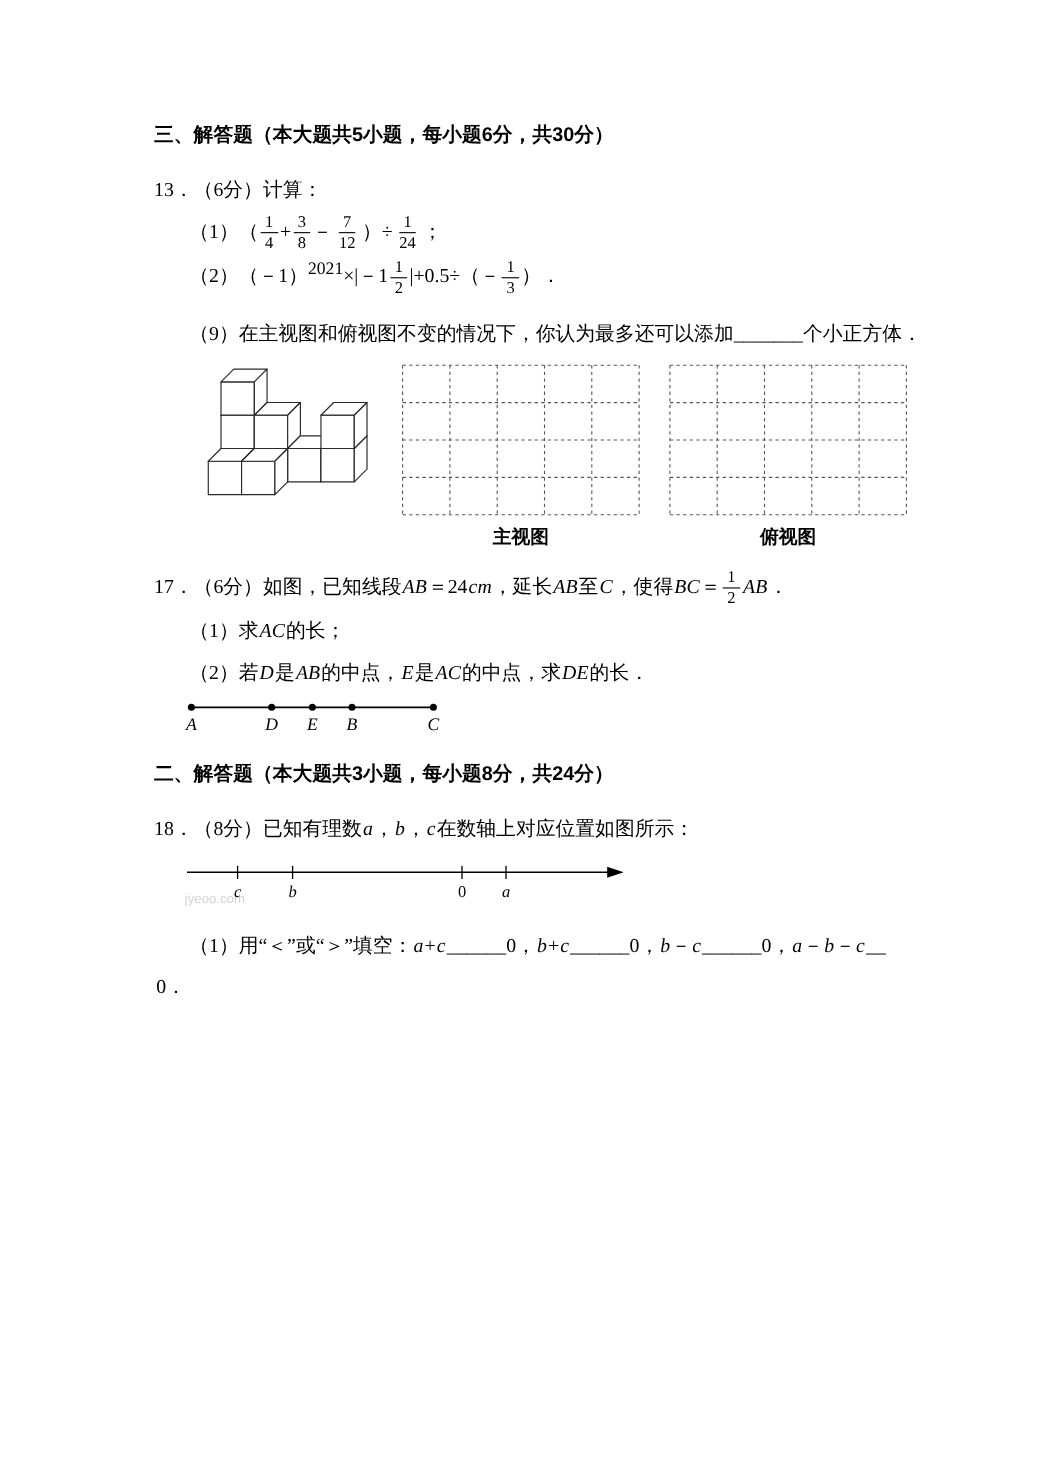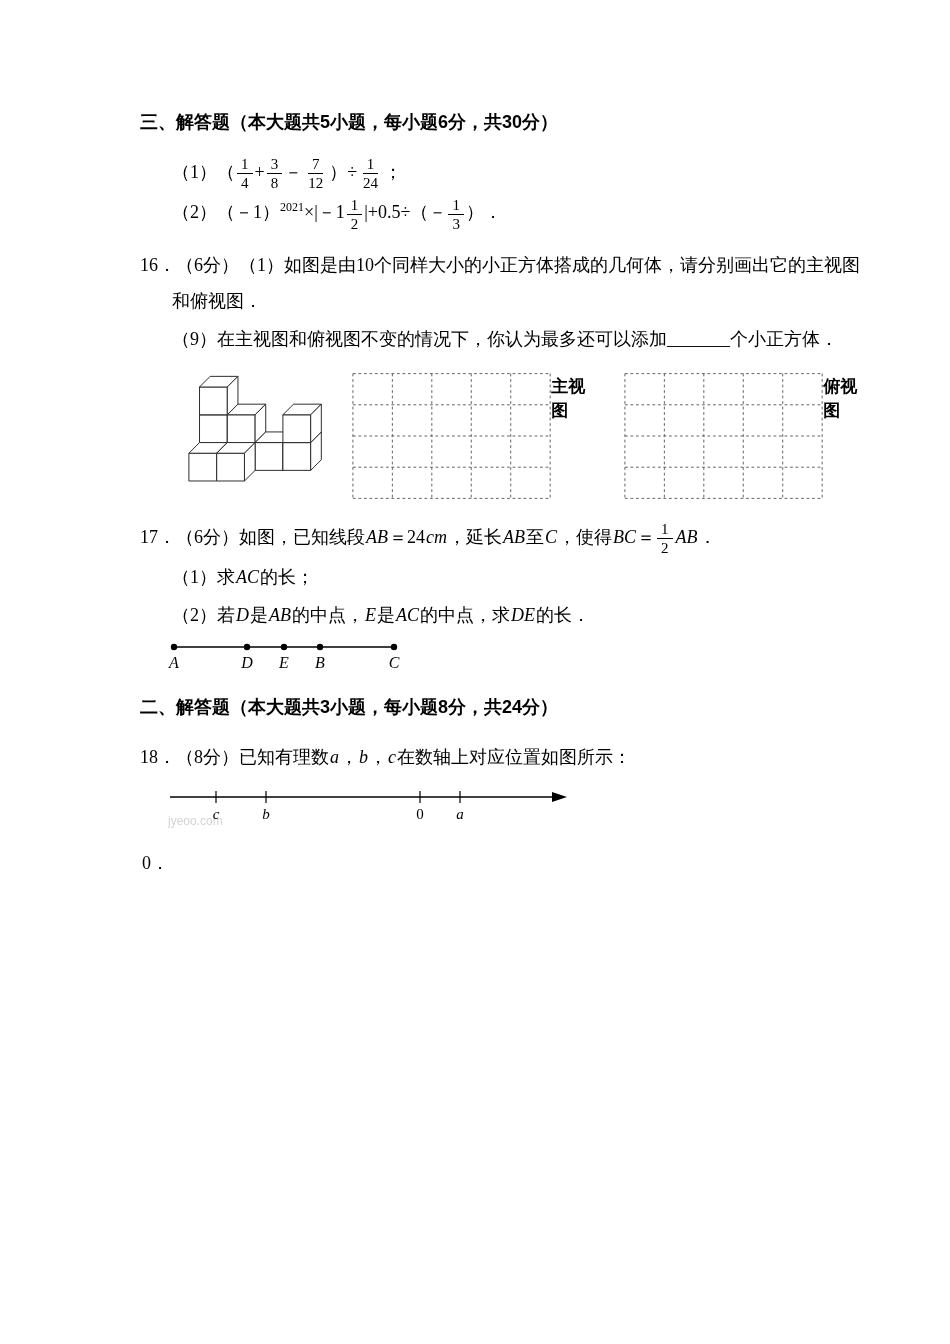--- a/index.html
+++ b/index.html
@@ -20,33 +20,33 @@
     font-family: "Liberation Sans", "DejaVu Sans", sans-serif;
     font-weight: 700; font-size: 18px;
     margin: 0 0 14px 0;
   }
   .section-header.second { margin-top: 12px; }
   .question { margin: 0 0 14px 0; }
   .q-stem { padding-left: 32px; text-indent: -32px; margin-bottom: 2px; }
   .q-part { text-indent: 32px; margin-bottom: 2px; }
   .q-cont { text-indent: 2px; }
   i.var { font-style: italic; padding: 0 1px; }
-  sup { font-size: 12px; line-height: 1; }
+  sup { font-size: 16px; line-height: 1; }
   .frac {
     display: inline-flex; flex-direction: column; align-items: center;
     vertical-align: middle; line-height: 1.2; font-size: 15px;
     margin: 0 2px; text-indent: 0;
   }
   .frac .fnum { padding: 0 4px; border-bottom: 1.3px solid #000; }
   .frac .fden { padding: 0 4px; }
   .figure-row {
     display: flex; align-items: flex-start; gap: 26px;
     margin: 10px 0 10px 44px;
   }
-  .grid-fig { display: flex; flex-direction: row; }
+  .grid-fig { display: flex; flex-direction: column; align-items: center; }
   .fig-label {
     font-family: "Liberation Sans", "DejaVu Sans", sans-serif;
     font-weight: 600; font-size: 17px; line-height: 1.4; margin-top: 8px;
   }
   .segment-fig { margin: 6px 0 4px 28px; }
   .numline-fig { margin: 8px 0 14px 28px; position: relative; }
   svg { display: block; }
   .cube-face { fill: #ffffff; stroke: #2a2a2a; stroke-width: 1.2; stroke-linejoin: round; }
   .grid-line { stroke: #555; stroke-width: 1; stroke-dasharray: 3 3; fill: none; }
   .seg-line { stroke: #000; stroke-width: 1.6; }
@@ -59,20 +59,21 @@
   .wm-text { font-family: "Liberation Sans", sans-serif; font-size: 12px; fill: #c9c9c9; opacity: 0.8; }
 </style>
 </head>
 <body>
 
 <div class="content">
 
   <div class="section-header">三、解答题（本大题共5小题，每小题6分，共30分）</div>
 
   <div class="question">
+    <div class="q-stem">13．（6分）计算：</div>
     <div class="q-part">（1）（<span class="frac">
           <span class="fnum">1</span>
           <span class="fden">4</span>
         </span>+<span class="frac">
           <span class="fnum">3</span>
           <span class="fden">8</span>
         </span>－<span class="frac">
           <span class="fnum">7</span>
           <span class="fden">12</span>
         </span>）÷<span class="frac">
@@ -84,21 +85,20 @@
           <span class="fden">2</span>
         </span>|+0.5÷（－<span class="frac">
           <span class="fnum">1</span>
           <span class="fden">3</span>
         </span>）．</div>
   </div>
 
 
 
   <div class="question">
-    <div class="q-stem">16．（6分）（1）如图是由10个同样大小的小正方体搭成的几何体，请分别画出它的主视图和俯视图．</div>
     <div class="q-part">（9）在主视图和俯视图不变的情况下，你认为最多还可以添加_______个小正方体．</div>
 
     <div class="figure-row">
 
       <svg width="155" height="125" viewBox="6 -6 174 140" xmlns="http://www.w3.org/2000/svg">
 
         <g>
           <polygon class="cube-face" points="25,80 59,80 59,114 25,114"></polygon>
             <polygon class="cube-face" points="25,80 38,67 72,67 59,80"></polygon>
             <polygon class="cube-face" points="59,80 72,67 72,101 59,114"></polygon>
@@ -193,16 +193,17 @@
         <line class="axis-tick" x1="98" y1="8" x2="98" y2="20"></line>
         <line class="axis-tick" x1="252" y1="8" x2="252" y2="20"></line>
         <line class="axis-tick" x1="292" y1="8" x2="292" y2="20"></line>
         <text class="axis-label" x="48" y="36" text-anchor="middle">c</text>
         <text class="axis-label" x="98" y="36" text-anchor="middle">b</text>
         <text class="axis-label zero" x="252" y="36" text-anchor="middle">0</text>
         <text class="axis-label" x="292" y="36" text-anchor="middle">a</text>
       </svg>
     </div>
 
+    <div class="q-part">（1）用“＜”或“＞”填空：<i class="var">a</i>+<i class="var">c</i>______0，<i class="var">b</i>+<i class="var">c</i>______0，<i class="var">b</i>－<i class="var">c</i>______0，<i class="var">a</i>－<i class="var">b</i>－<i class="var">c</i>__</div>
     <div class="q-part q-cont">0．</div>
   </div>
 
 </div>
 
 </body></html>

